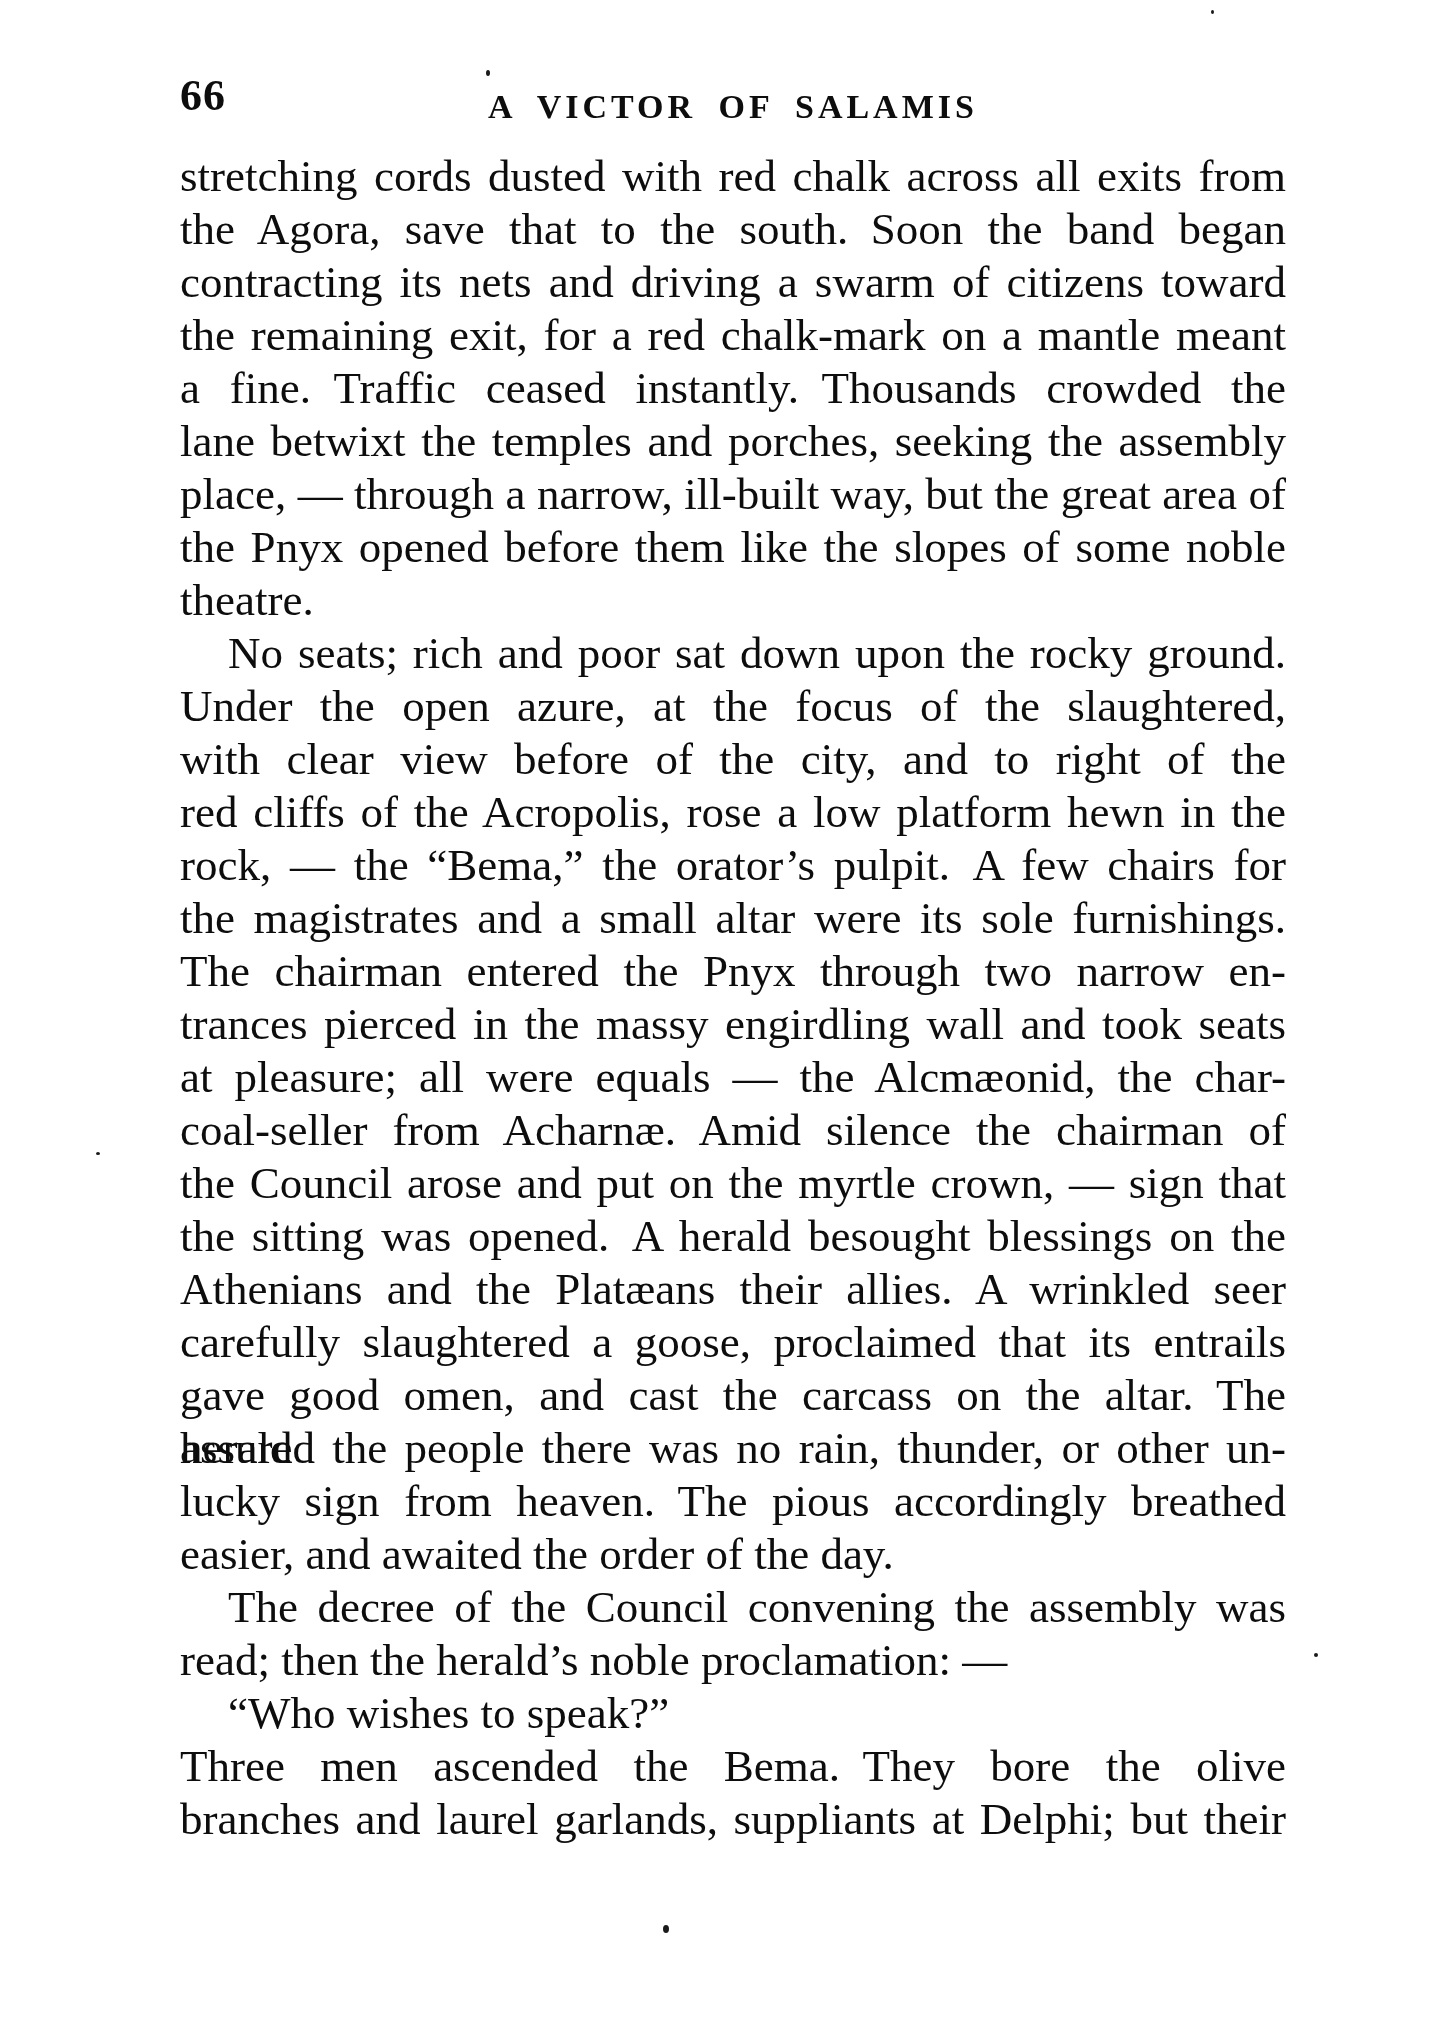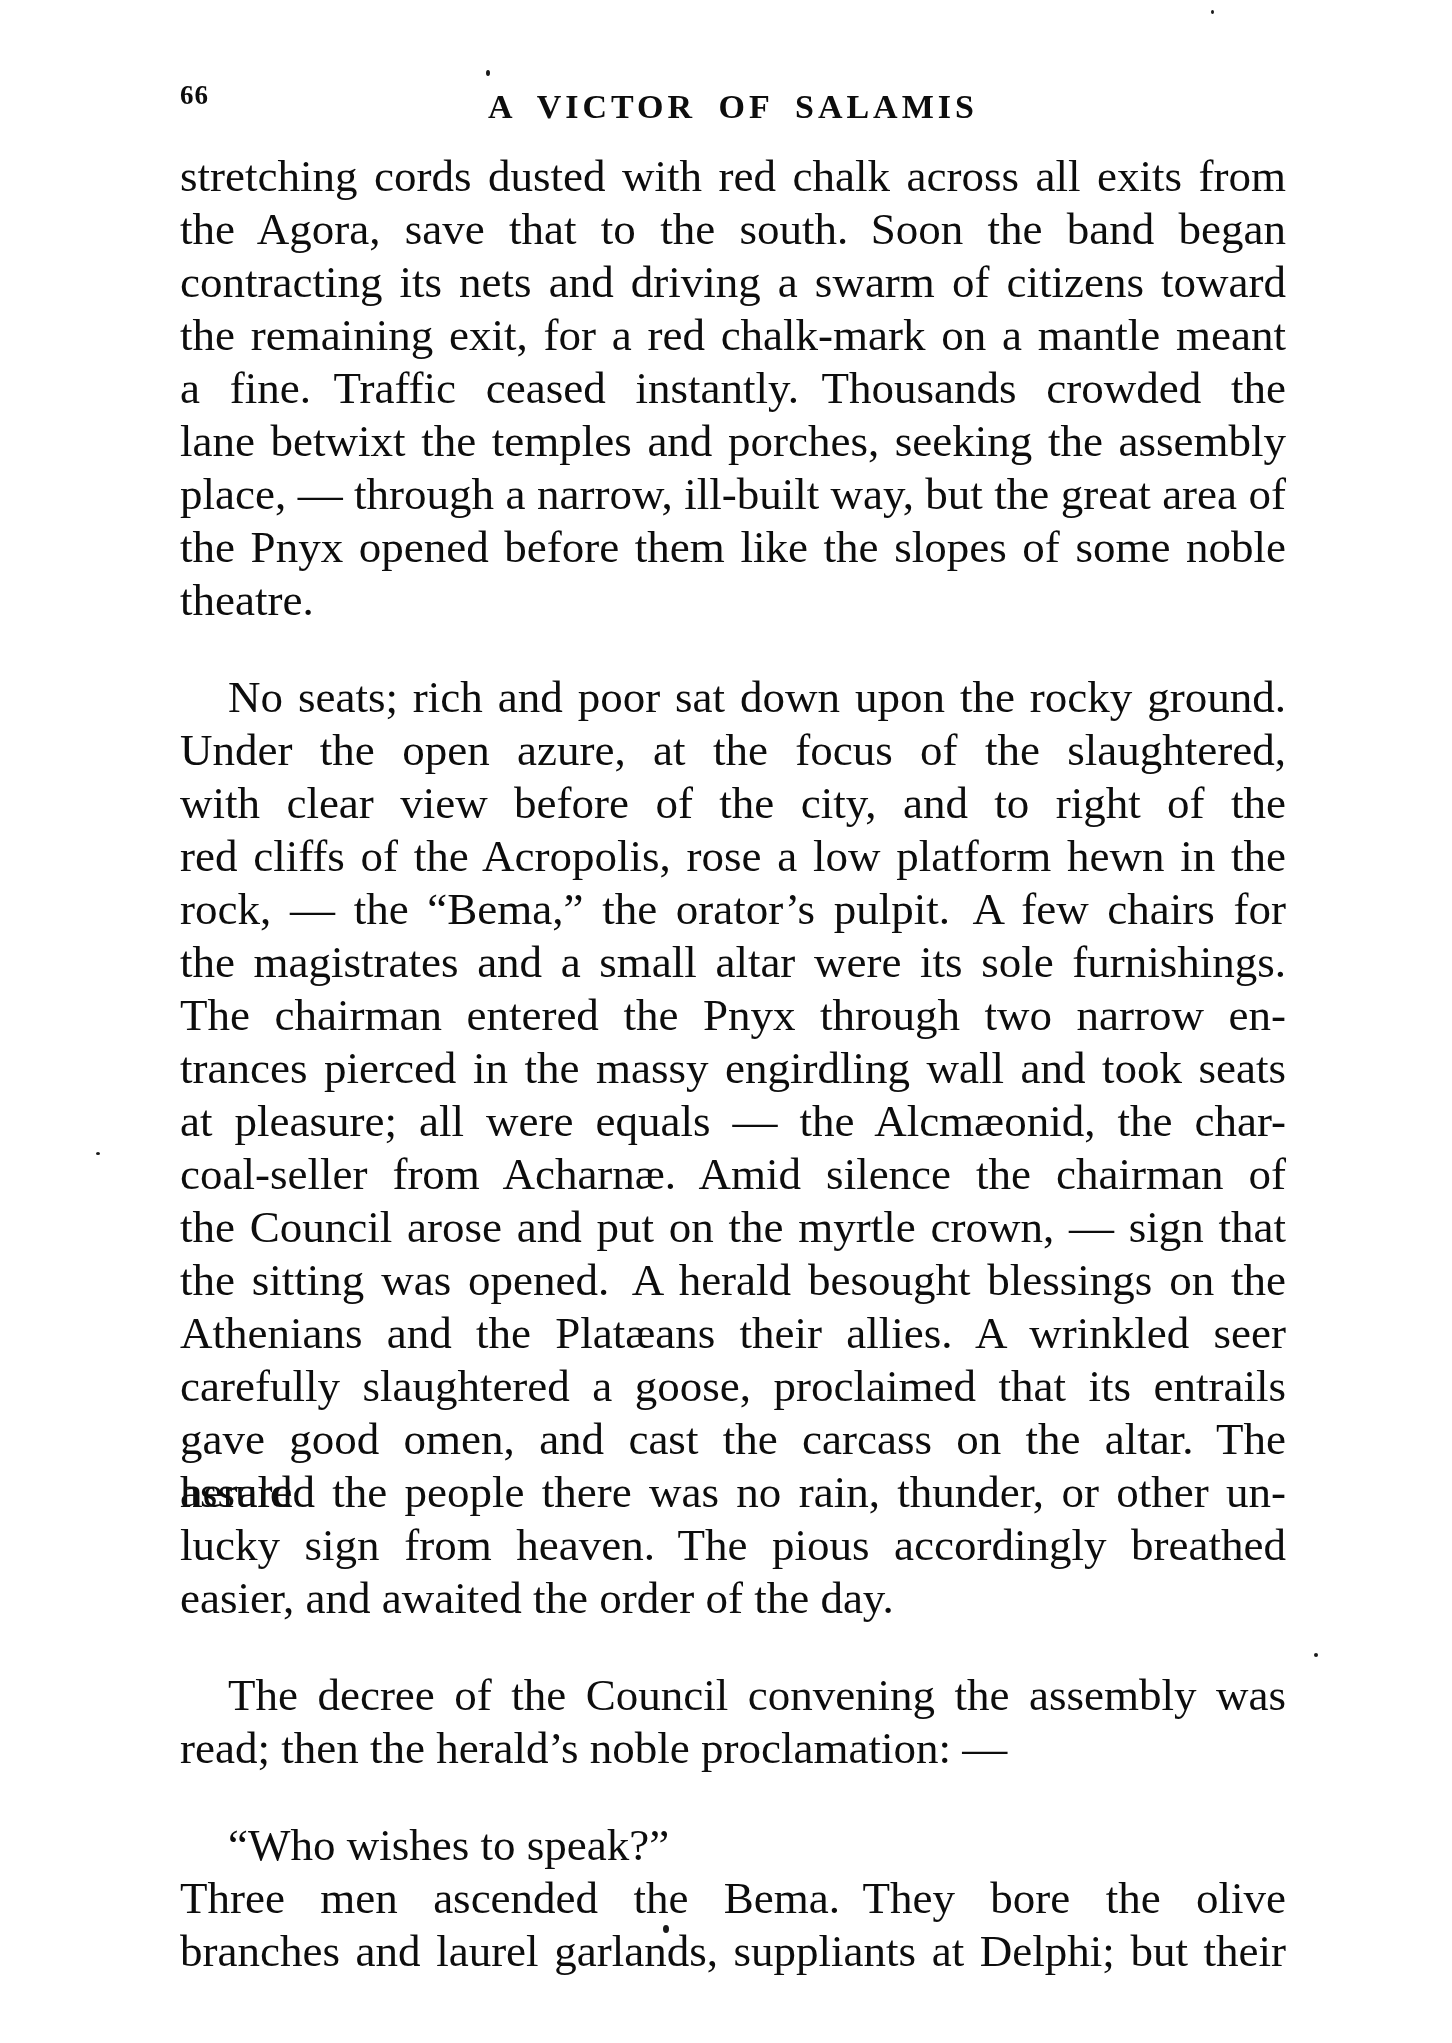--- a/index.html
+++ b/index.html
@@ -20,22 +20,22 @@
   .header-row {
     position: absolute;
     left: 180px;
     top: 68px;
     width: 1106px;
     height: 44px;
   }
   .page-num {
     position: absolute;
     left: 0;
-    top: 12px;
-    font-size: 27px;
+    top: 2px;
+    font-size: 44px;
     font-weight: 600;
     letter-spacing: 1px;
   }
   .running-title {
     position: absolute;
     left: 0;
     top: 0;
     width: 100%;
     text-align: center;
     font-size: 34px;
@@ -56,21 +56,20 @@
   .line {
     height: 53px;
     text-align: justify;
     text-align-last: justify;
   }
   .line.para-end {
     text-align-last: left;
   }
   .line.indent {
     text-indent: 48px;
-    margin-top: 44px;
   }
   
   .speck {
     position: absolute;
     background: #1a1a1a;
     border-radius: 50%;
   }
   .speck.s1 { left: 486px; top: 70px;  width: 4px; height: 6px; }
   .speck.s2 { left: 1211px; top: 10px; width: 3px; height: 4px; }
   .speck.s3 { left: 1314px; top: 1653px; width: 4px; height: 4px; }

